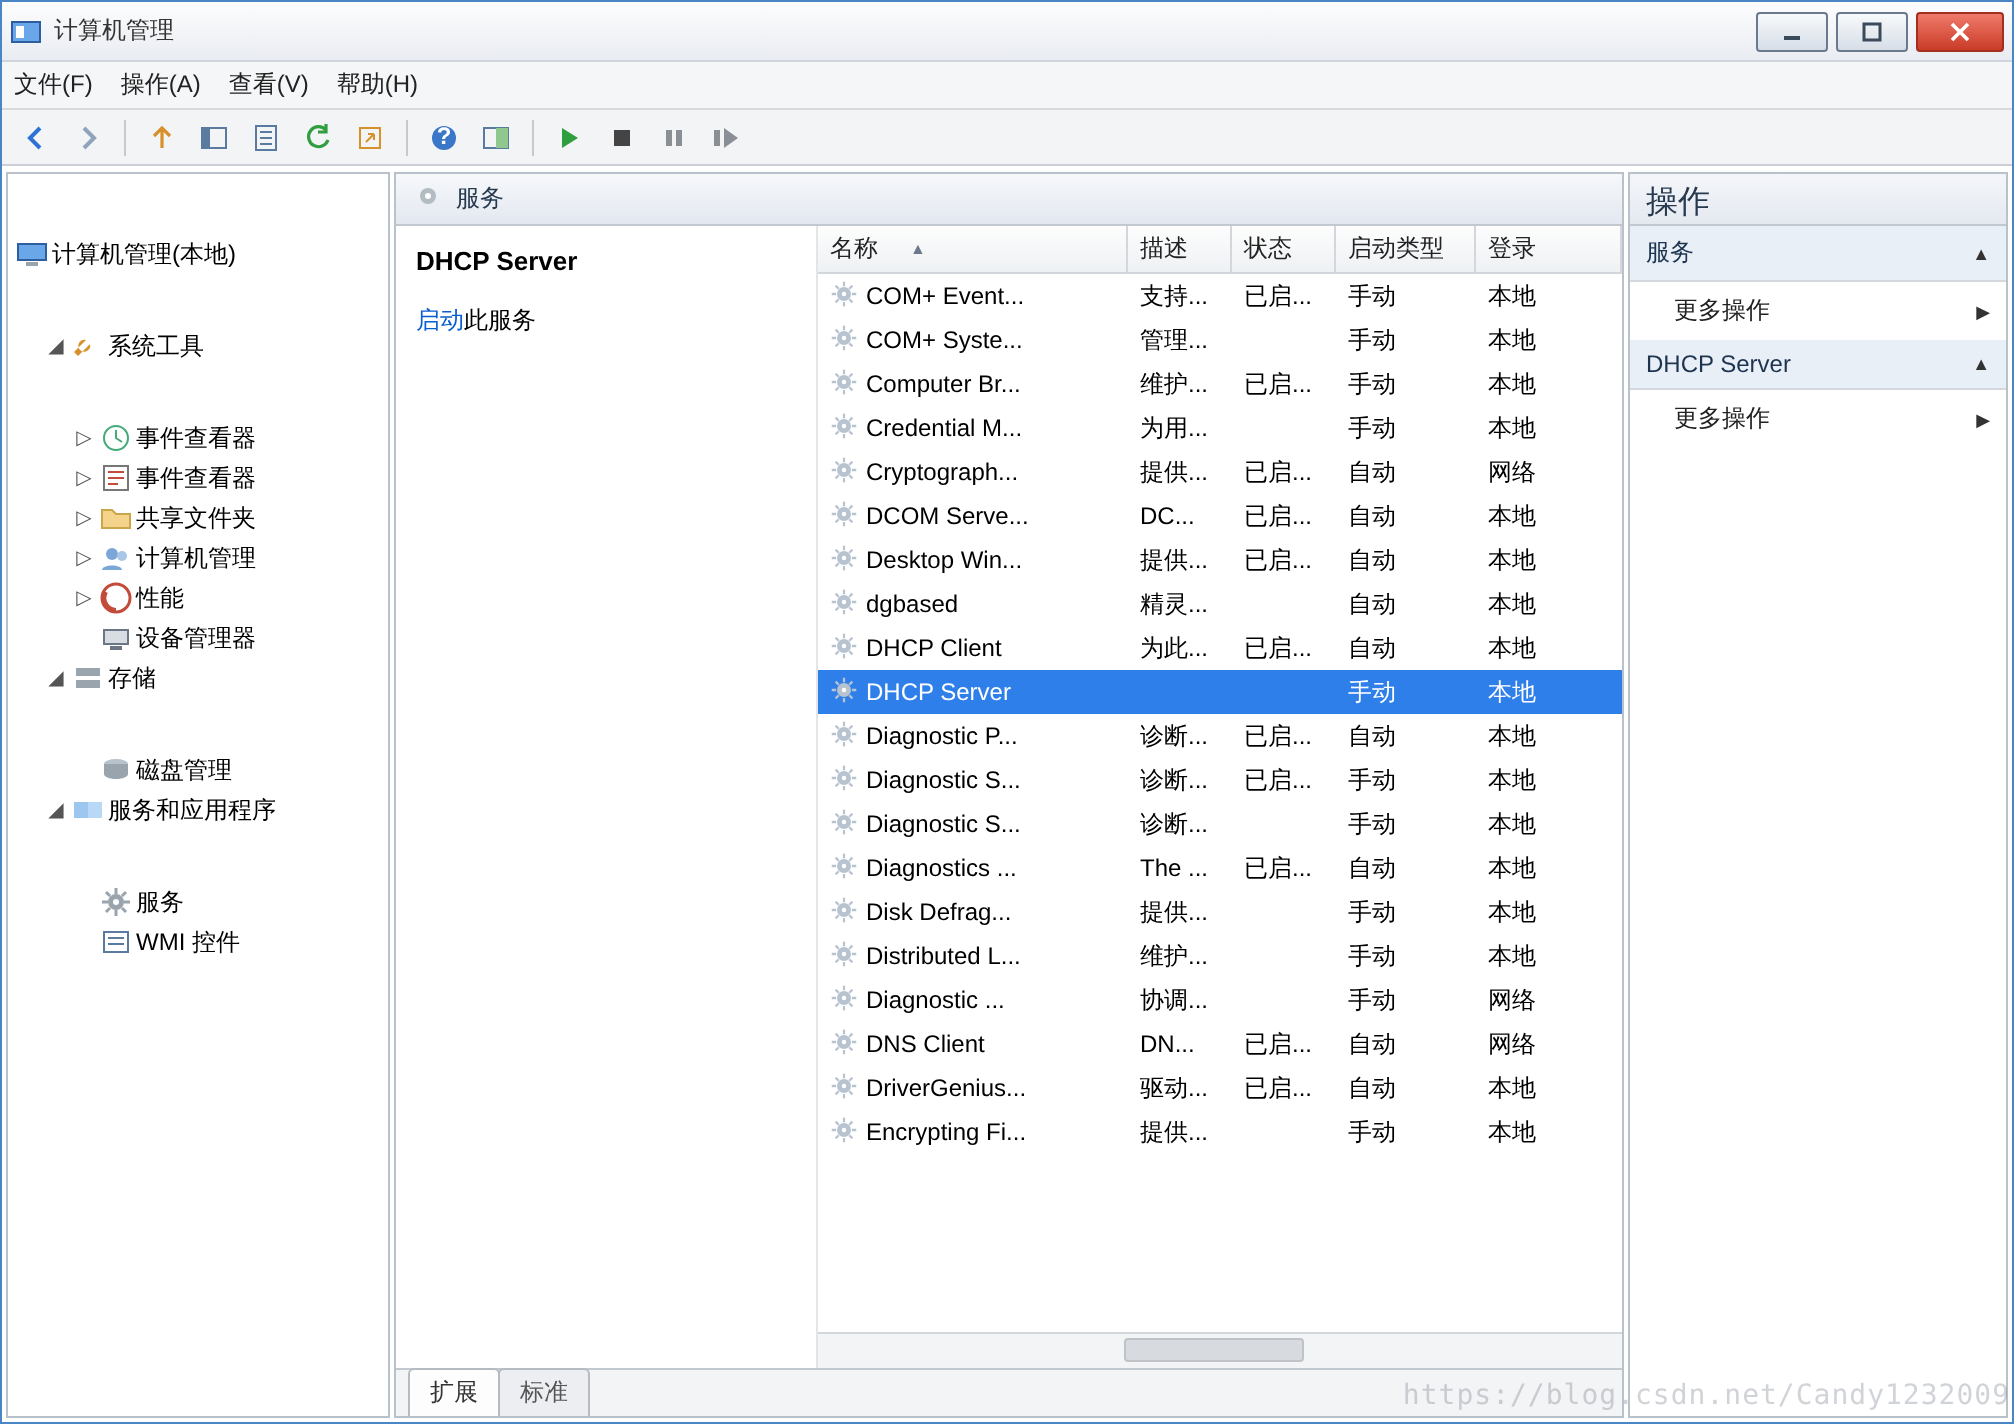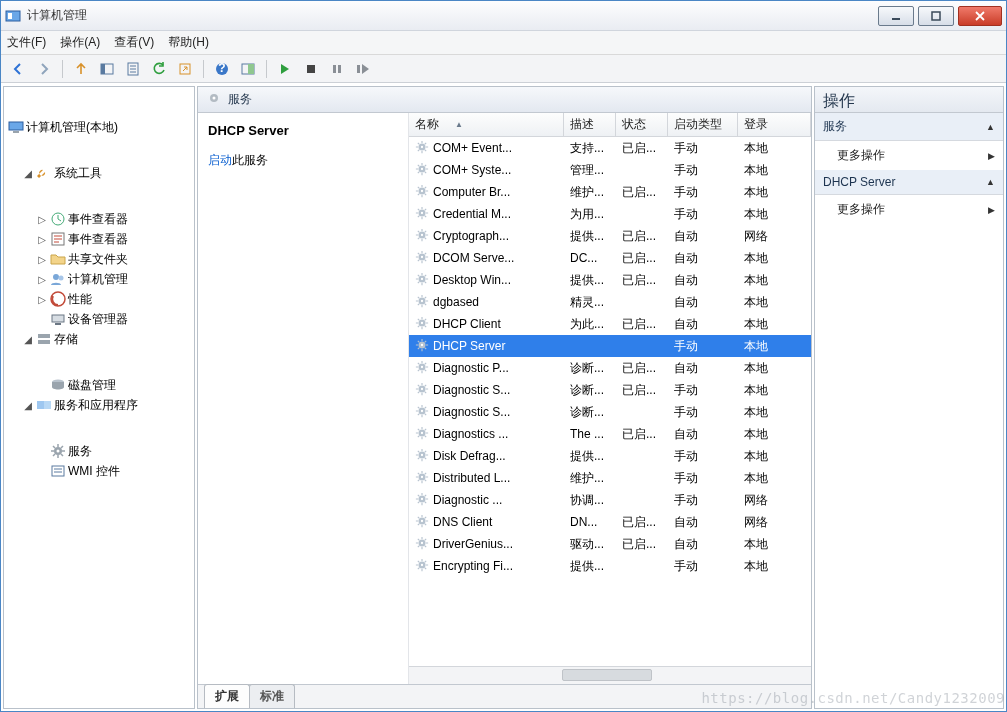--- a/index.html
+++ b/index.html
@@ -53,21 +53,21 @@
 .cols .col { border-right:1px solid #d3d6db; padding:4px 6px; color:#222; display:flex; align-items:center; gap:16px; overflow:hidden;}
 .col.name{ width:155px;} .col.desc{ width:52px;} .col.stat{width:52px;} .col.start{width:70px;} .col.logon{flex:1;font-family:Liberation Serif, serif;}
 .rows { flex:1; overflow-y:scroll; overflow-x:auto; }
 .srow { display:flex; height:22px; align-items:center; }
 .srow.sel { background:#2f7fea; color:#fff; }
 .srow .c { padding:0 6px; overflow:hidden; text-overflow:ellipsis; white-space:nowrap; }
 .c.name{width:155px; display:flex; align-items:center; gap:4px;} .c.desc{width:52px;} .c.stat{width:52px;} .c.start{width:70px;} .c.logon{flex:1;}
 .gear-icon { width:14px; height:14px; flex-shrink:0; }
 
 
-.svc-tabs { height:24px; border-top:1px solid #c2c8d0; display:flex; align-items:flex-end; padding-left:6px; background:#f3f4f6;font-weight:bold;}
+.svc-tabs { height:24px; border-top:1px solid #c2c8d0; display:flex; align-items:flex-end; padding-left:6px; background:#f3f4f6;}
 .svc-tab { padding:3px 10px; border:1px solid #b6bbc2; border-bottom:none; background:#fdfdfd; margin-right:-1px; font-size:12px; color:#333; border-radius:3px 3px 0 0;}
 .svc-tab.inactive { background:#eceef1; color:#555;}
 
 
 .act-header { height:26px; background:linear-gradient(#f4f6fa,#e4e9f0); border-bottom:1px solid #c2c8d0; padding:4px 8px; font-size:16px; color:#26394f;}
 .act-group-h { background:#e9eff7; padding:5px 8px; display:flex; justify-content:space-between; align-items:center; border-bottom:1px solid #d5d9df; color:#1d3450;}
 .act-item { padding:6px 8px 6px 22px; display:flex; justify-content:space-between; align-items:center; color:#222; }
 .tri { font-size:9px; color:#333;}
 
 

